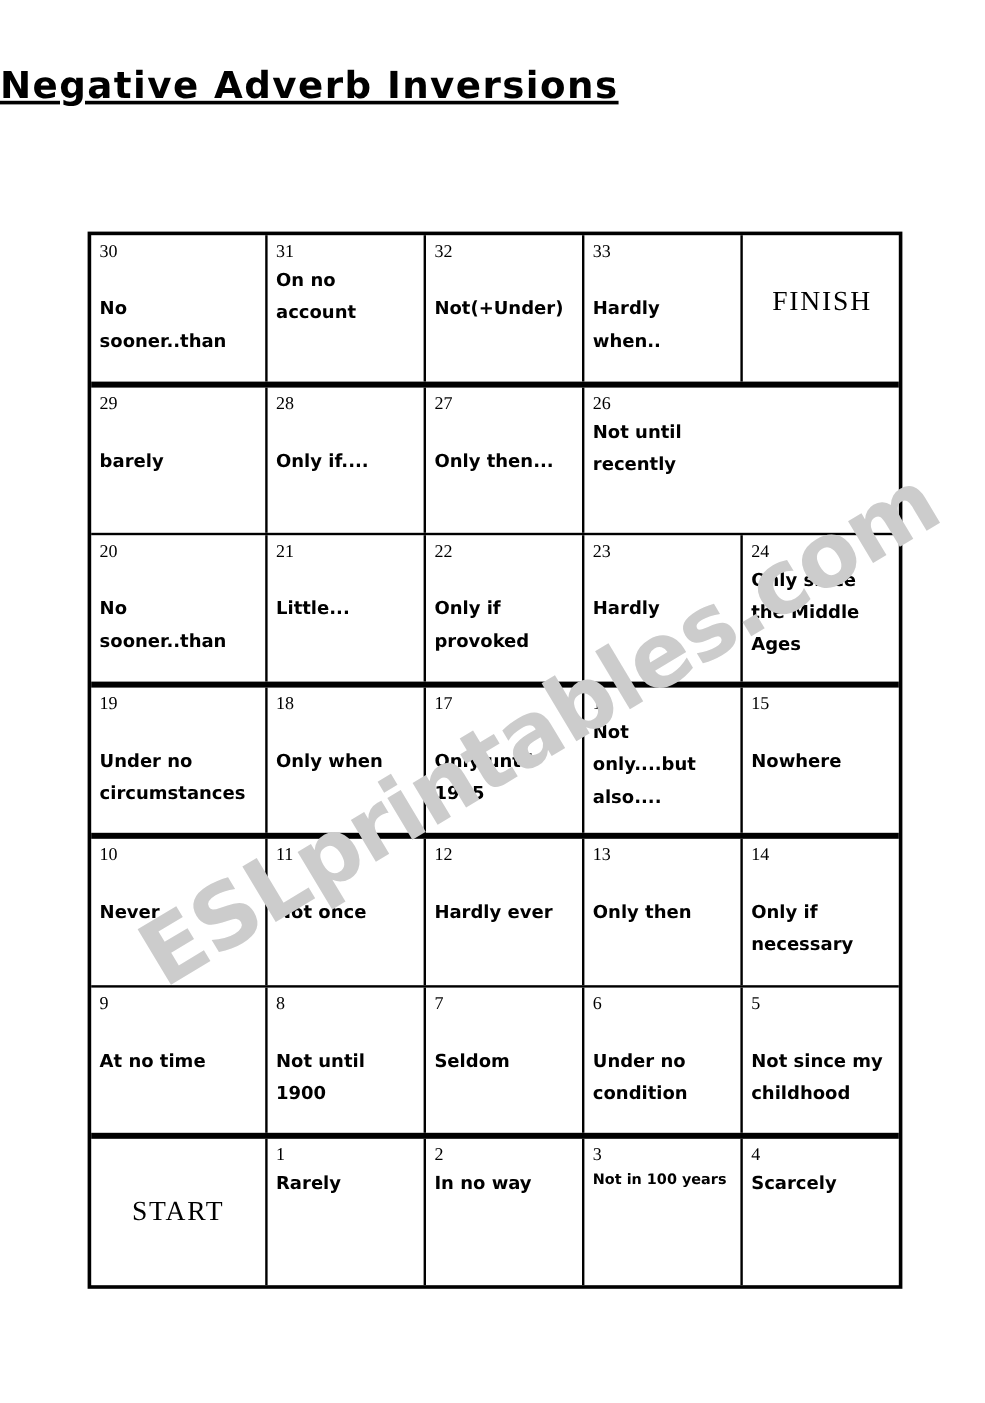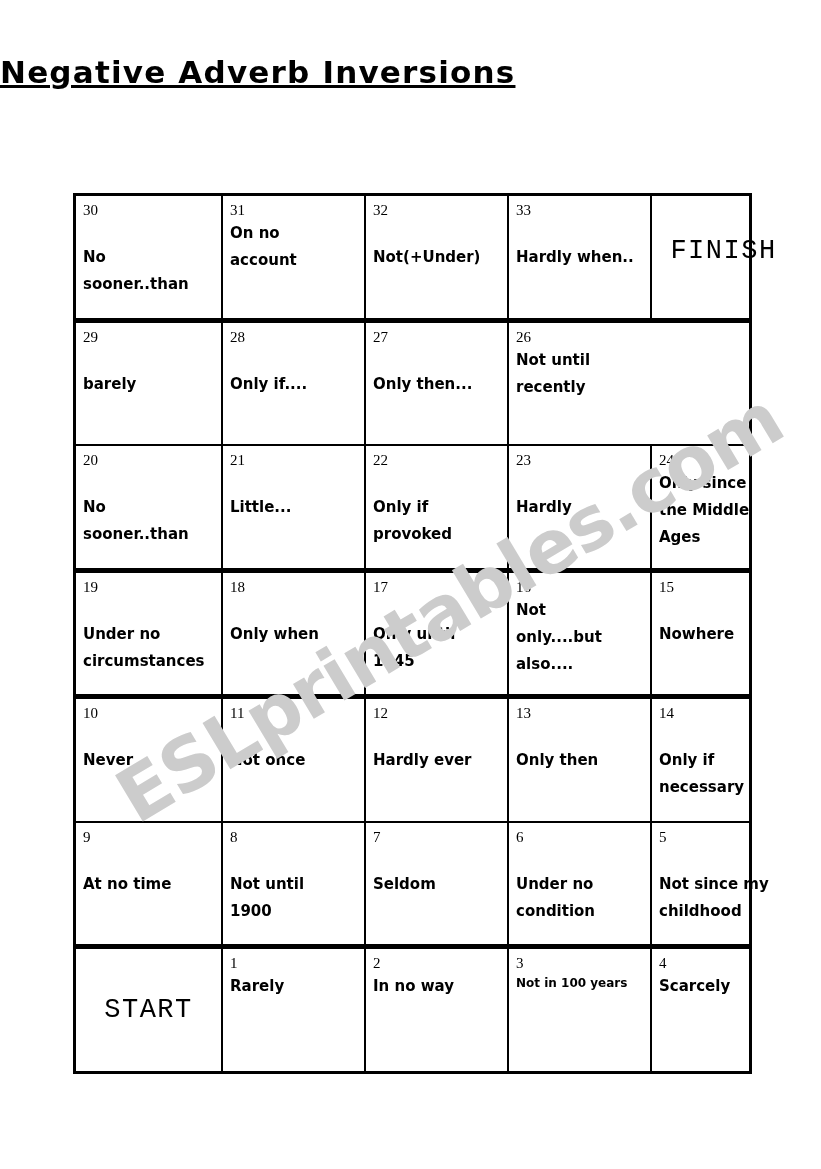--- a/index.html
+++ b/index.html
@@ -101,21 +101,21 @@
     box-sizing: border-box;
     border-right: 2px solid #000;
     padding: 6px 7px 4px 7px;
     overflow: hidden;
     background: transparent;
   }
   .cell:last-child {
     border-right: none;
   }
   .cell.w-1 { width: 147px; }
-  .cell.w-n { width: 143px; }
+  .cell.w-n { width: 132px; }
 
   .cell-number {
     font-family: Liberation Serif, serif;
     font-size: 15px;
     line-height: 17px;
     display: block;
   }
   .cell-text {
     font-family: "DejaVu Sans", sans-serif;
     font-size: 15px;
@@ -134,22 +134,22 @@
   .cell .spacer-1 { height: 24px; }
 
   
   .cell.centered {
     display: flex;
     align-items: center;
     justify-content: center;
     padding: 6px;
   }
   .cell.centered .marker-text {
-    font-family: Liberation Mono, monospace;
-    font-size: 27px;
+    font-family: Liberation Serif, serif;
+    font-size: 23px;
     letter-spacing: 1.5px;
     line-height: 28px;
   }
   .cell.centered.finish .marker-text {
     position: relative;
     top: -6px;
   }
 </style>
 </head>
 <body>

